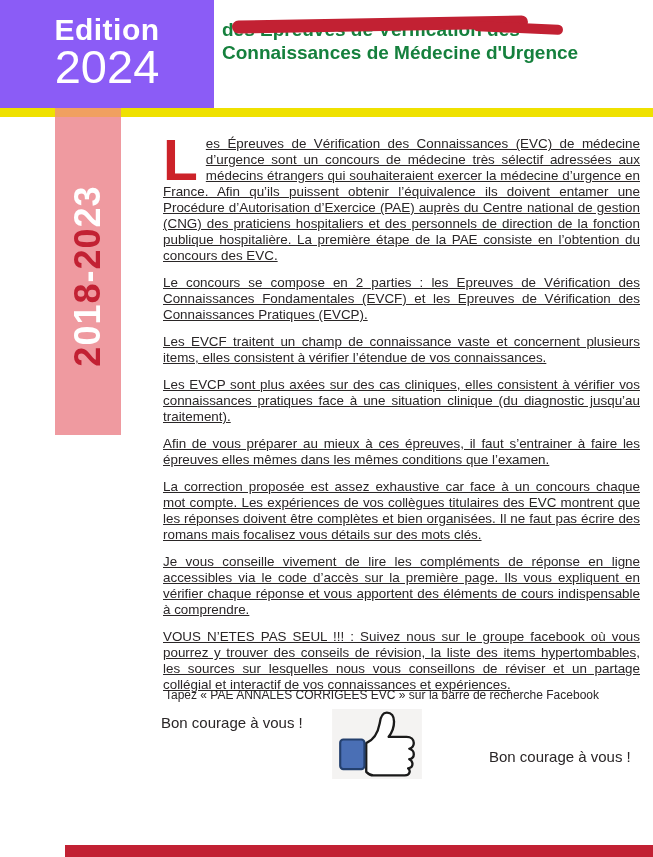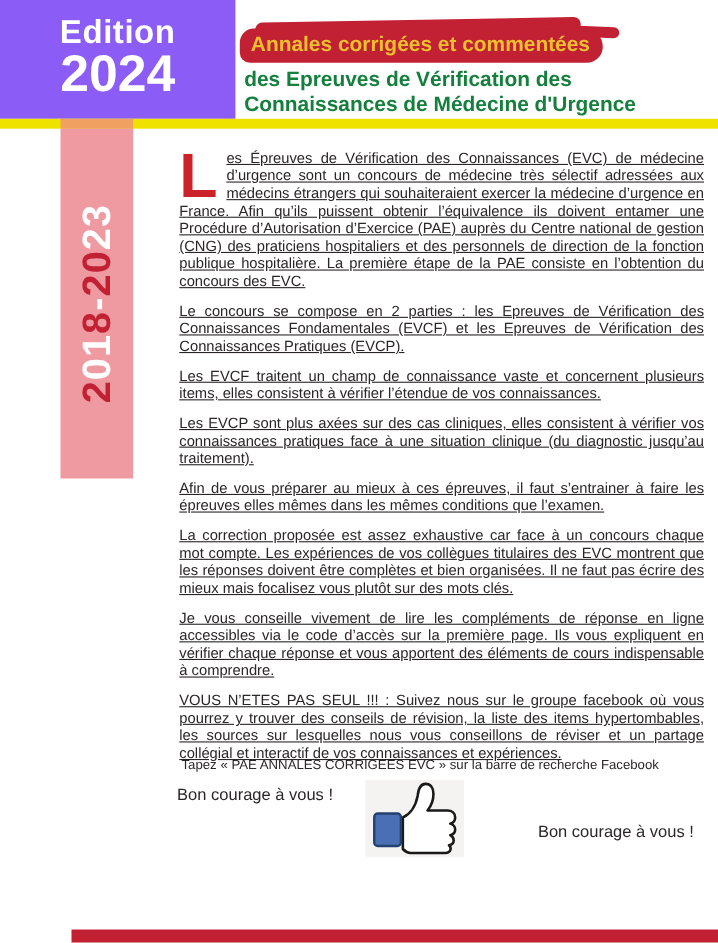--- a/index.html
+++ b/index.html
@@ -2,21 +2,21 @@
 <html><head>
 <meta charset="utf-8">
 <style>
   html,body{margin:0;padding:0;}
   body{font-family:"Liberation Sans", sans-serif;}
   .page{position:relative;width:653px;height:857px;background:#ffffff;overflow:hidden;}
 
   
   .edition-box{position:absolute;left:0;top:0;width:214px;height:108px;background:#8b5cf6;color:#fff;text-align:center;}
   .edition-label{margin-top:14px;font-size:30px;font-weight:bold;letter-spacing:.5px;line-height:32px;}
-  .edition-year{font-size:47px;font-weight:bold;line-height:46px;margin-top:-2px;}
+  .edition-year{font-size:47px;font-weight:normal;line-height:46px;margin-top:-2px;}
 
   .title-block{position:absolute;left:218px;top:14px;width:420px;}
   .swash1{position:absolute;left:14px;top:4px;width:296px;height:13px;background:#c22133;border-radius:8px;transform:rotate(-1deg);}
   .swash2{position:absolute;left:255px;top:9px;width:90px;height:10px;background:#c22133;border-radius:6px;transform:rotate(2.5deg);}
   .title-highlight{position:relative;display:inline-block;margin-top:12px;background:#c22133;color:#eec02f;font-size:19px;font-weight:bold;padding:4px 12px 5px 10px;border-radius:14px 18px 16px 10px;}
   .title-line{color:#15803d;font-size:19px;font-weight:bold;line-height:23px;margin-left:4px;}
   .title-line.l2{margin-top:4px;}
 
   .yellow-band{position:absolute;left:0;top:108px;width:653px;height:9px;background:#efe100;}
   .band-overlap{position:absolute;left:55px;top:108px;width:66px;height:9px;background:#f0a060;}
@@ -44,41 +44,40 @@
 <div class="page">
 
   <div class="edition-box">
     <div class="edition-label">Edition</div>
     <div class="edition-year">2024</div>
   </div>
 
   <div class="title-block">
     <div class="swash1"></div>
     <div class="swash2"></div>
-    <div class="title-highlight">Annales corrigées et commentées</div>
     <div class="title-line l2">des Epreuves de Vérification des</div>
     <div class="title-line">Connaissances de Médecine d'Urgence</div>
   </div>
 
   <div class="yellow-band"></div>
   <div class="band-overlap"></div>
 
   <div class="pink-box">
     <div class="years">
       <span style="color: rgb(194, 33, 51);">2</span><span style="color: rgb(255, 255, 255);">0</span><span style="color: rgb(255, 255, 255);">1</span><span style="color: rgb(194, 33, 51);">8</span><span style="color: rgb(255, 255, 255);">-</span><span style="color: rgb(194, 33, 51);">2</span><span style="color: rgb(194, 33, 51);">0</span><span style="color: rgb(255, 255, 255);">2</span><span style="color: rgb(255, 255, 255);">3</span>
     </div>
   </div>
 
   <div class="body-col">
     <p class="lead">Les Épreuves de Vérification des Connaissances (EVC) de médecine d’urgence sont un concours de médecine très sélectif adressées aux médecins étrangers qui souhaiteraient exercer la médecine d’urgence en France. Afin qu’ils puissent obtenir l’équivalence ils doivent entamer une Procédure d’Autorisation d’Exercice (PAE) auprès du Centre national de gestion (CNG) des praticiens hospitaliers et des personnels de direction de la fonction publique hospitalière. La première étape de la PAE consiste en l’obtention du concours des EVC.</p>
     <p>Le concours se compose en 2 parties : les Epreuves de Vérification des Connaissances Fondamentales (EVCF) et les Epreuves de Vérification des Connaissances Pratiques (EVCP).</p>
     <p>Les EVCF traitent un champ de connaissance vaste et concernent plusieurs items, elles consistent à vérifier l’étendue de vos connaissances.</p>
     <p>Les EVCP sont plus axées sur des cas cliniques, elles consistent à vérifier vos connaissances pratiques face à une situation clinique (du diagnostic jusqu’au traitement).</p>
     <p>Afin de vous préparer au mieux à ces épreuves, il faut s’entrainer à faire les épreuves elles mêmes dans les mêmes conditions que l’examen.</p>
-    <p>La correction proposée est assez exhaustive car face à un concours chaque mot compte. Les expériences de vos collègues titulaires des EVC montrent que les réponses doivent être complètes et bien organisées. Il ne faut pas écrire des mieux mais focalisez vous plutôt sur des mots clés.</p>
+    <p>La correction proposée est assez exhaustive car face à un concours chaque mot compte. Les expériences de vos collègues titulaires des EVC montrent que les réponses doivent être complètes et bien organisées. Il ne faut pas écrire des romans mais focalisez vous détails sur des mots clés.</p>
     <p>Je vous conseille vivement de lire les compléments de réponse en ligne accessibles via le code d’accès sur la première page. Ils vous expliquent en vérifier chaque réponse et vous apportent des éléments de cours indispensable à comprendre.</p>
     <p class="caps-start">VOUS N’ETES PAS SEUL !!! : Suivez nous sur le groupe facebook où vous pourrez y trouver des conseils de révision, la liste des items hypertombables, les sources sur lesquelles nous vous conseillons de réviser et un partage collégial et interactif de vos connaissances et expériences.</p>
   </div>
 
   <div class="fb-search-line">Tapez « PAE ANNALES CORRIGEES EVC » sur la barre de recherche Facebook</div>
   <div class="courage-left">Bon courage à vous !</div>
 
   <div class="like-wrap">
     <svg width="94" height="70" viewBox="0 0 100 78" xmlns="http://www.w3.org/2000/svg">
       <rect x="0" y="0" width="100" height="78" fill="#f4f3f2"></rect>

